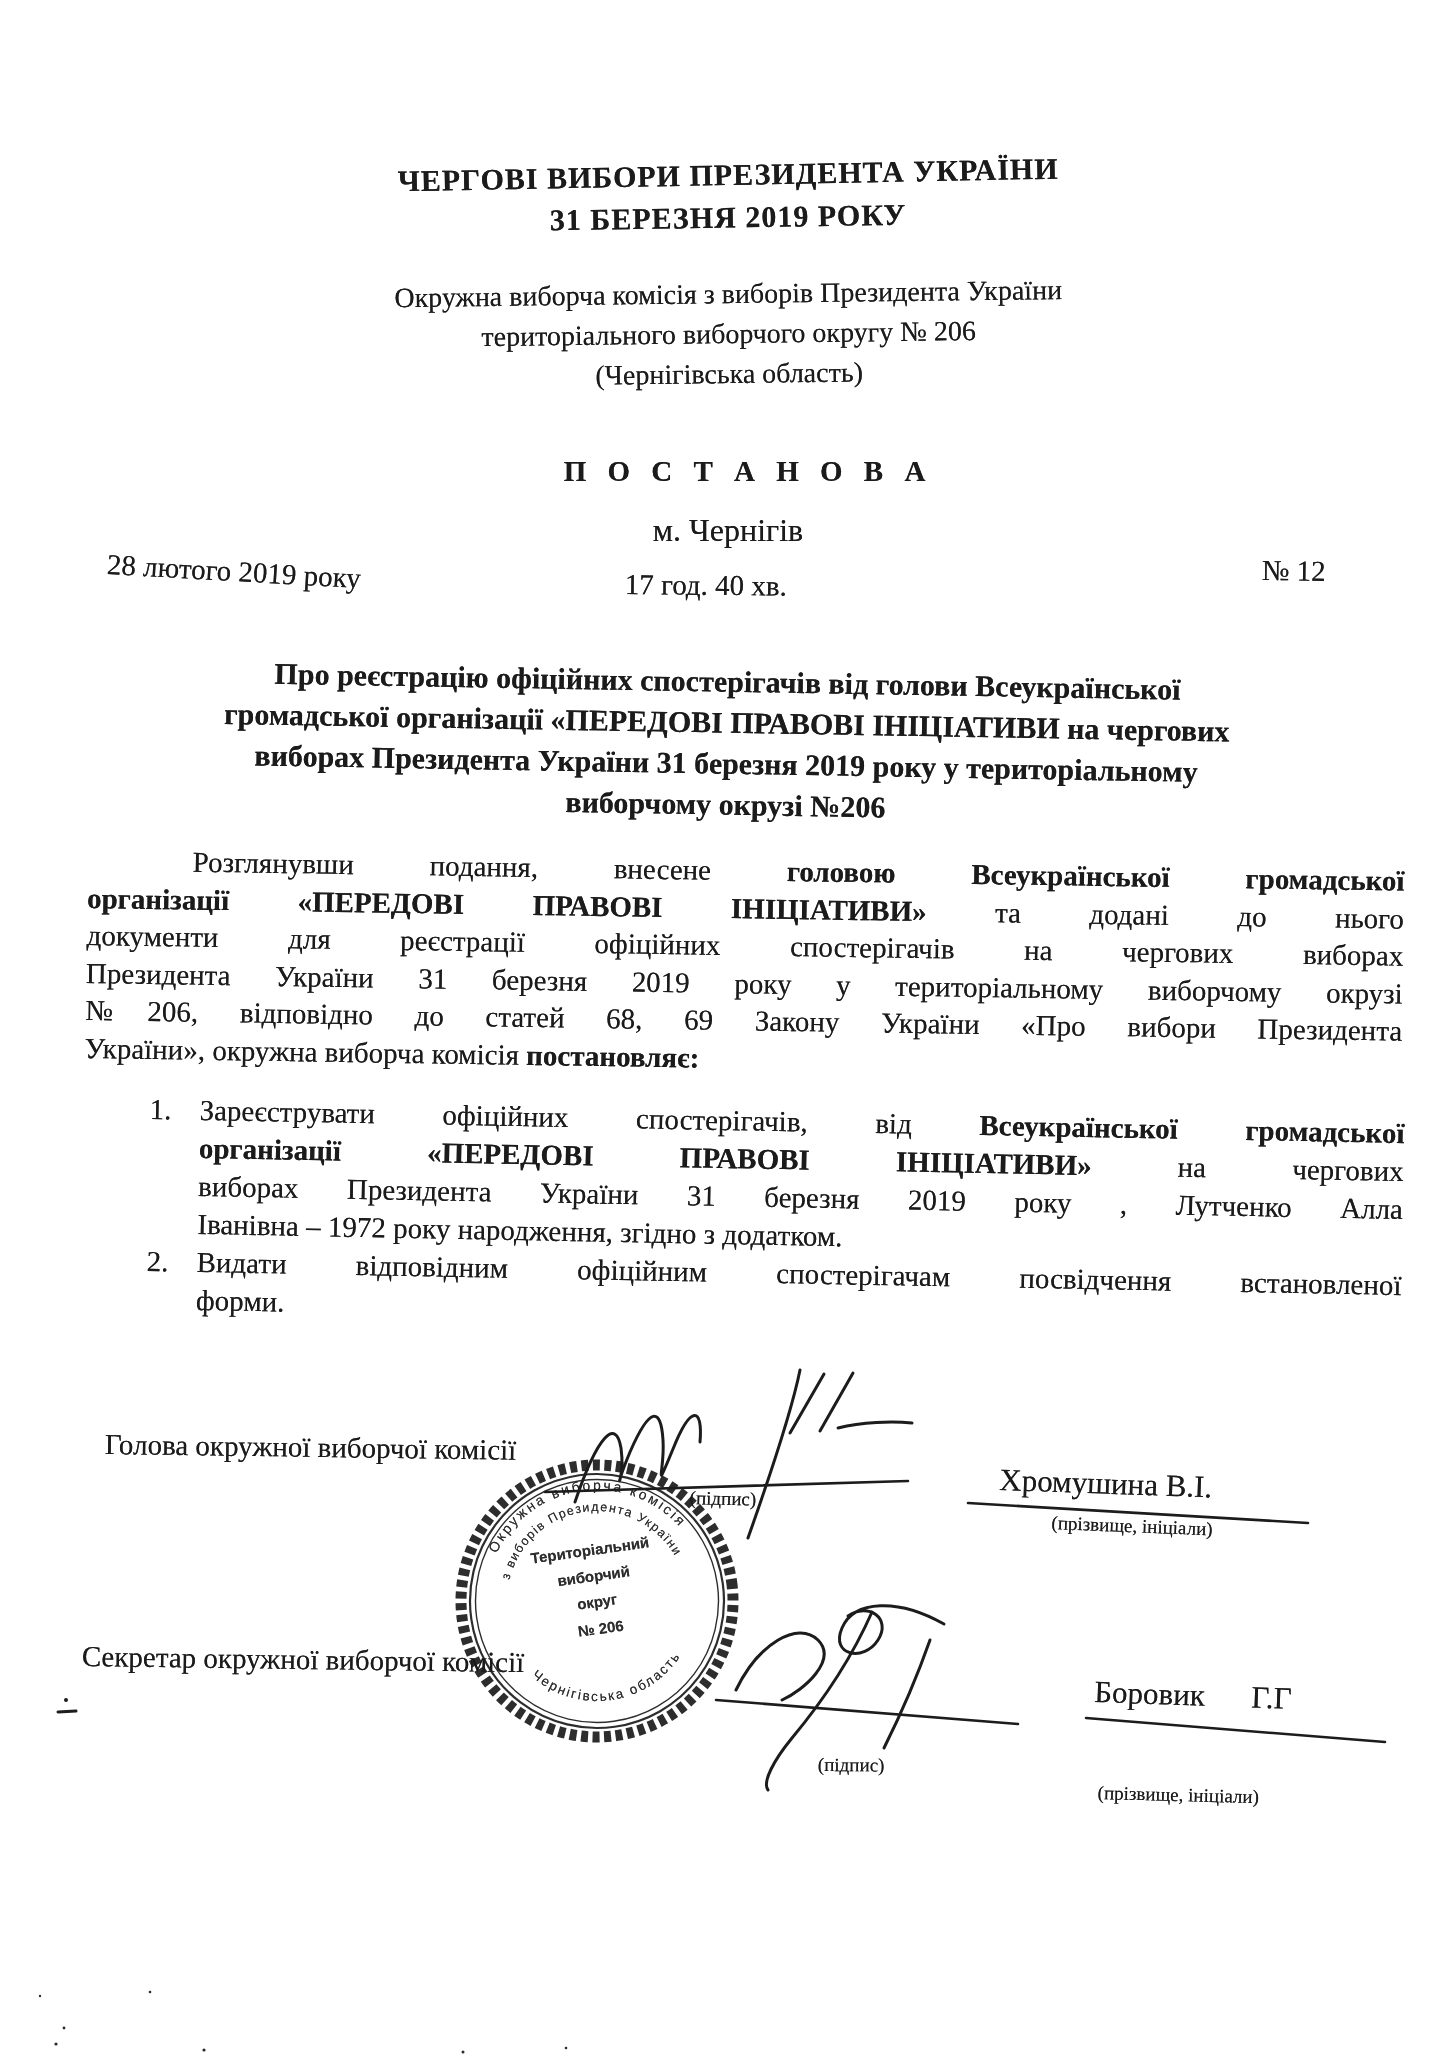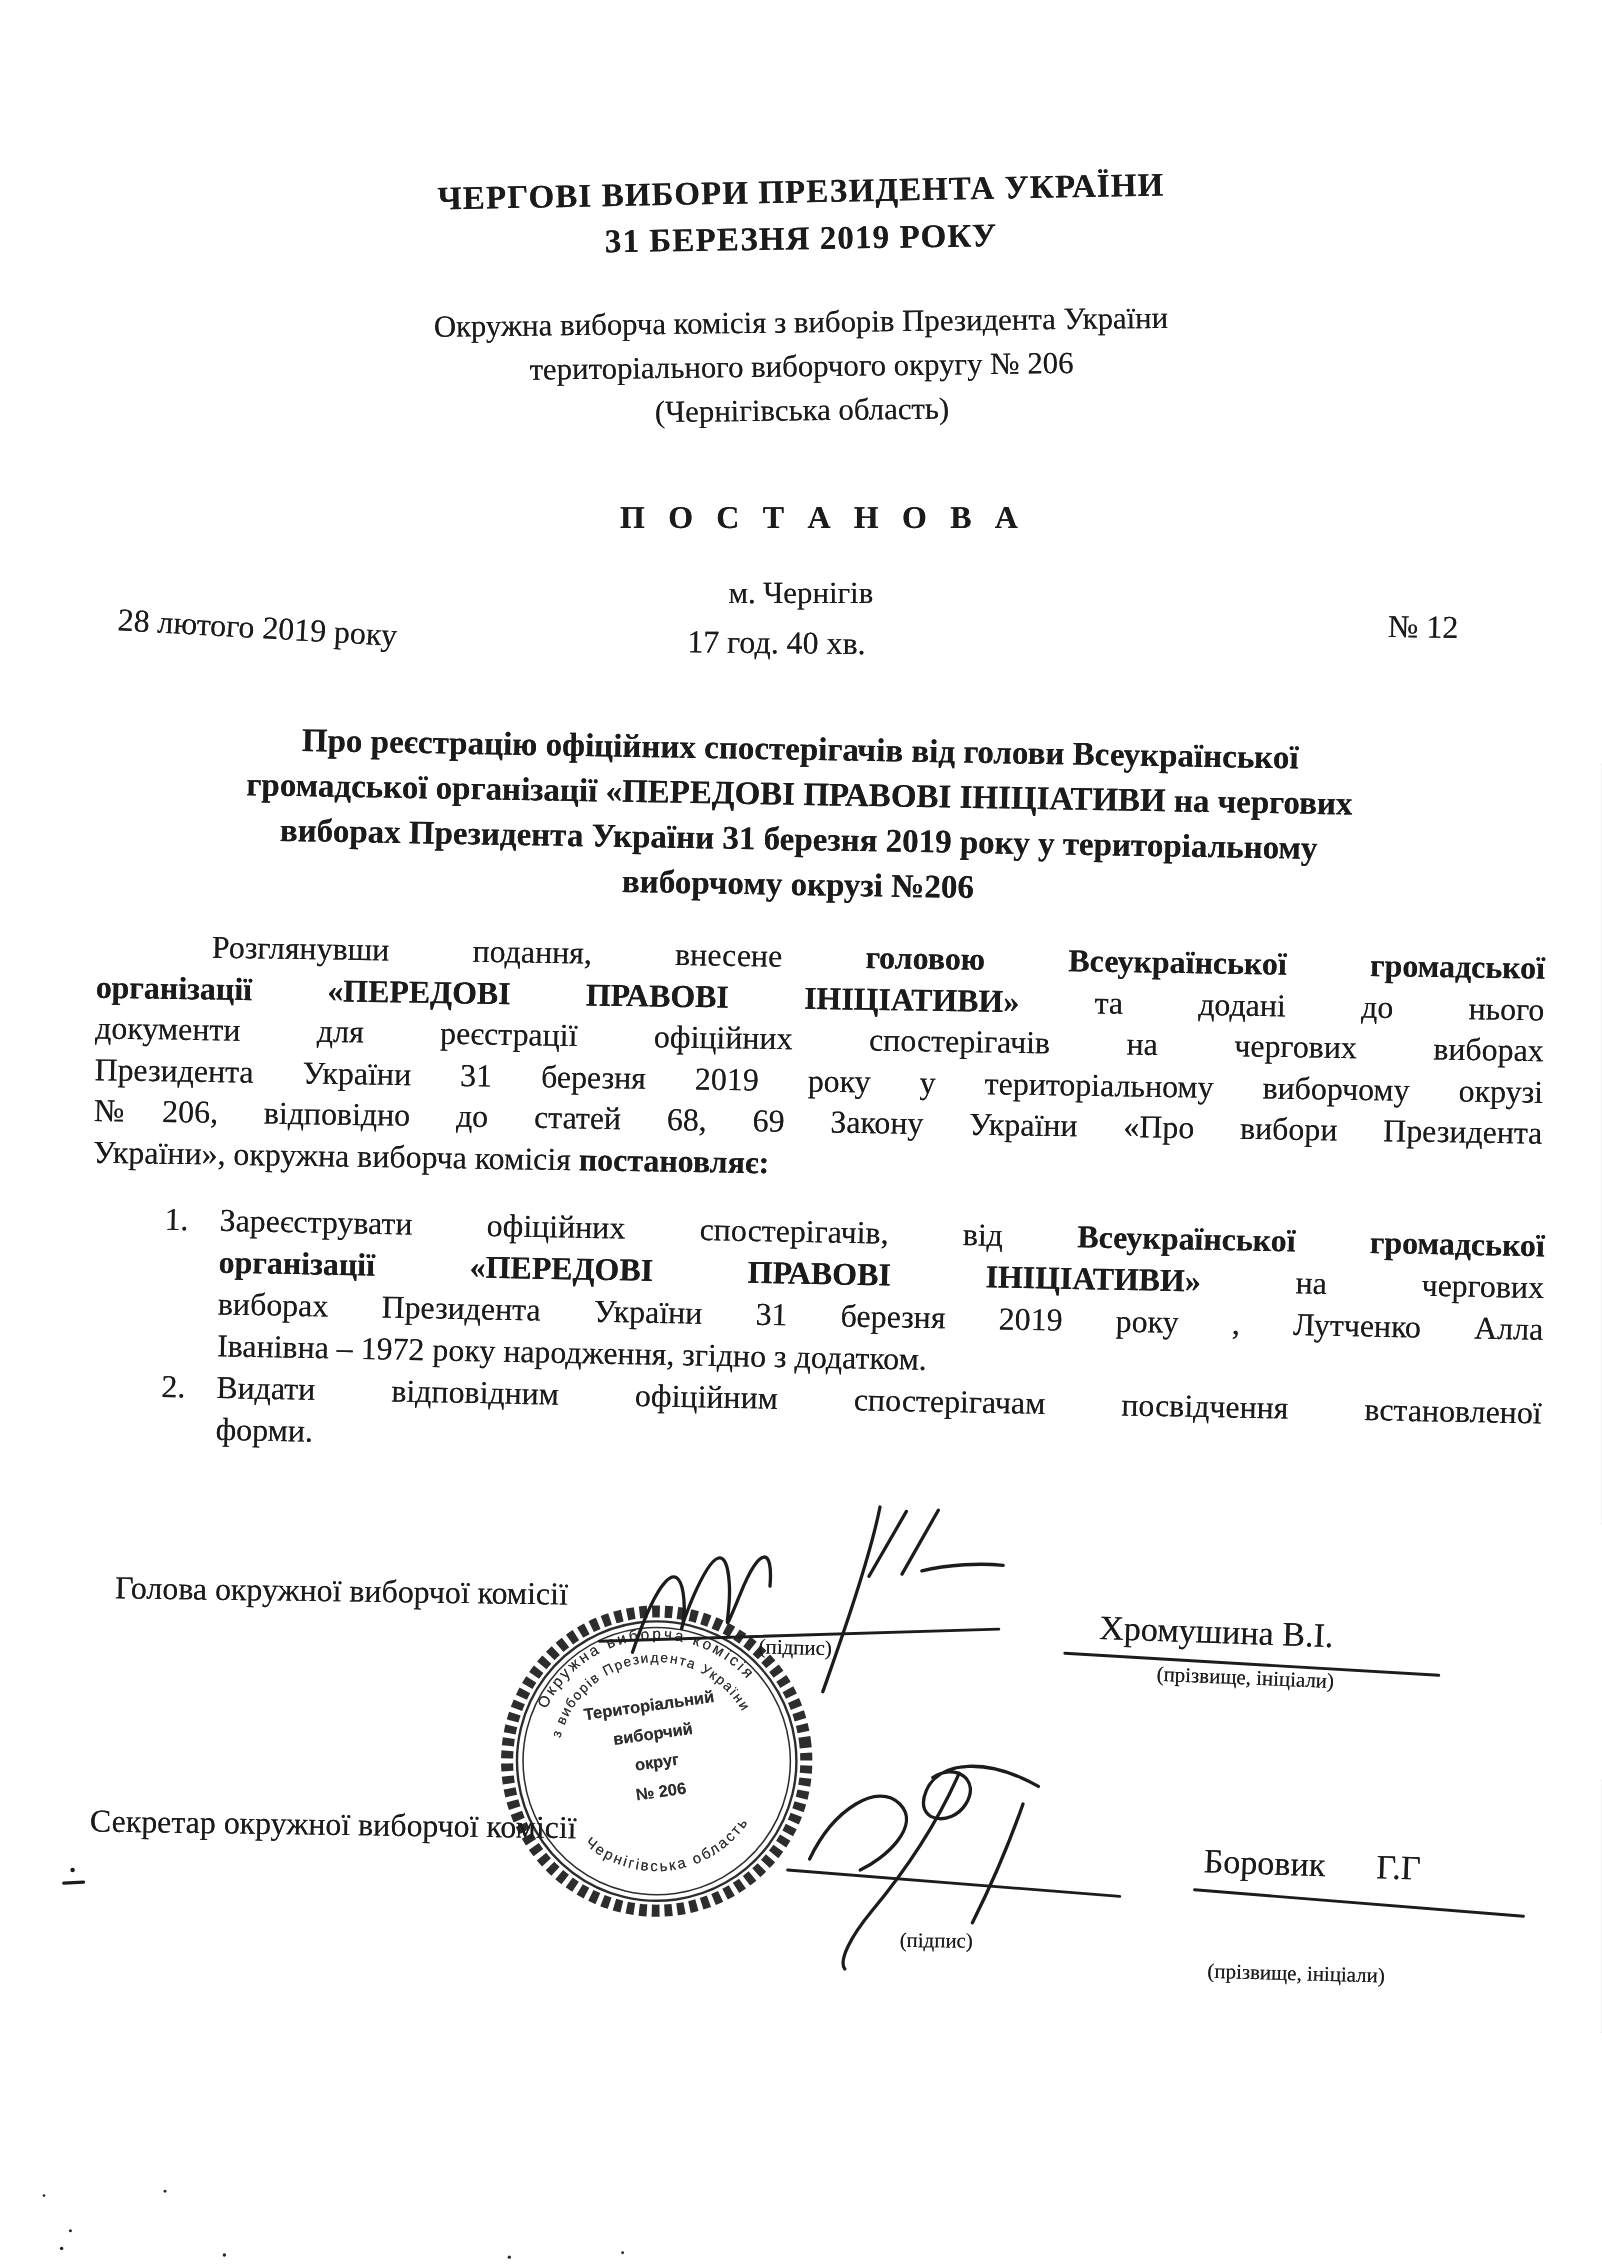--- a/index.html
+++ b/index.html
@@ -11,21 +11,21 @@
     overflow:hidden;
     font-family:"Liberation Serif", serif;
     color:#1b1b1b;
   }
   .abs{position:absolute;transform-origin:left top;}
   .ctr{left:0;width:1456px;text-align:center;}
   .scan{ text-shadow:0 0 0.5px rgba(10,10,10,.75); }
   .hdr{font-weight:700;font-size:30px;letter-spacing:1px;}
   .org{font-size:28px;line-height:40px;}
   .doctype{font-weight:700;font-size:29px;letter-spacing:7px;}
-  .place{font-size:28px;margin-top:12px;}
+  .place{font-size:32px;}
   .meta{font-size:29px;white-space:nowrap;}
   .titleblock{font-weight:700;font-size:30px;line-height:41px;}
   .bodytext{
     left:88px;width:1317px;
     font-size:29px;line-height:37.5px;
   }
   .bodytext .jline:first-child{text-indent:105px;}
   .jline{text-align:justify;text-align-last:justify;}
   .jline.jlast{text-align-last:left;}
   .res-item{position:relative;padding-left:50px;font-size:29px;line-height:38px;}

